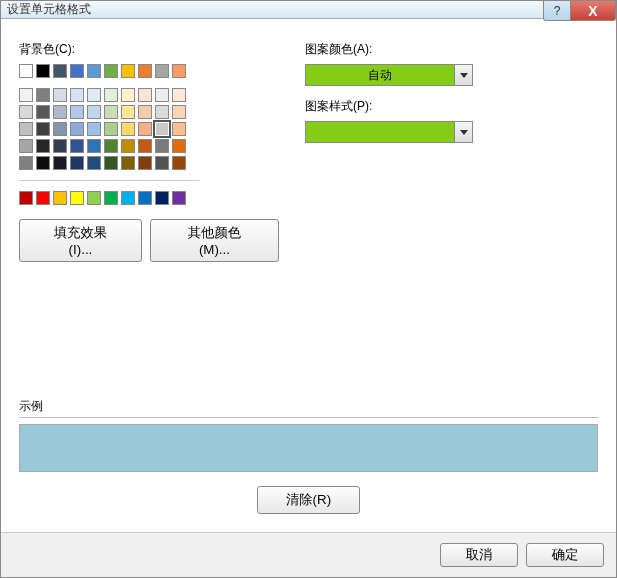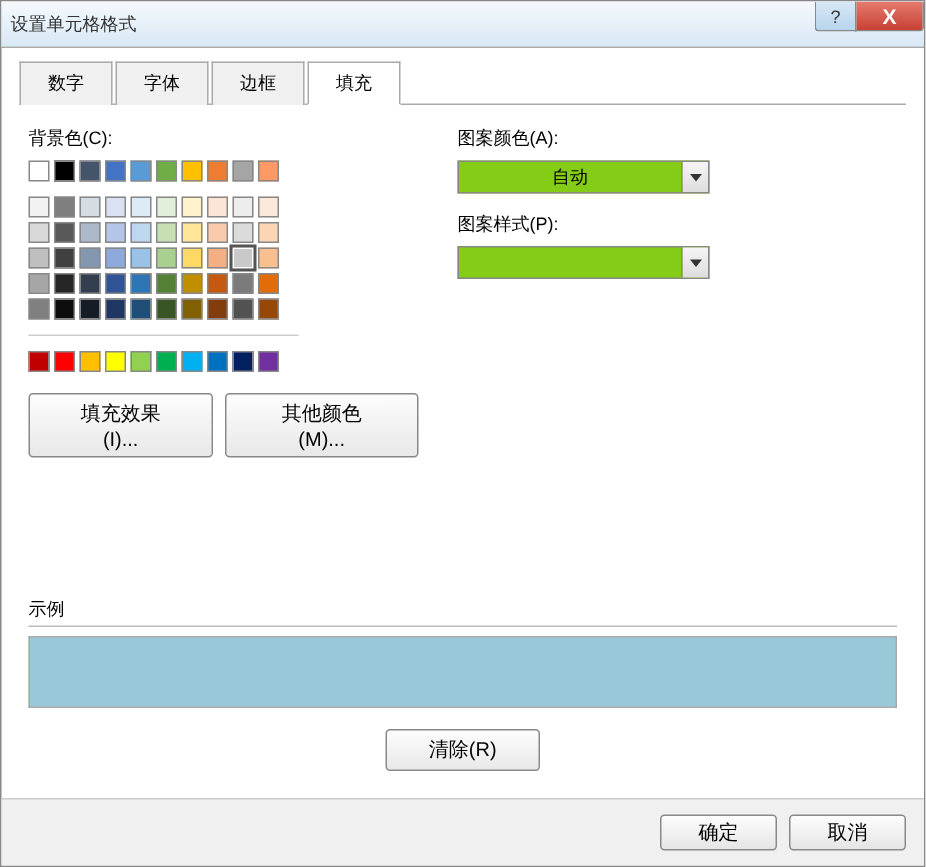--- a/index.html
+++ b/index.html
@@ -1,20 +1,20 @@
 <!DOCTYPE html>
 <html><head>
   <meta charset="utf-8">
   <style>
     * { box-sizing: border-box; margin: 0; padding: 0; }
     body { font-family: "Microsoft YaHei", "SimSun", sans-serif; font-size: 12px; background: #d8e8f5; width: 617px; height: 578px; overflow: hidden; }
     
     .window { width: 617px; height: 578px; background: #fff; border: 1px solid #888; display: flex; flex-direction: column; }
     
-    .titlebar { height: 31px; background: linear-gradient(#f5f9fd, #d8e8f5); display: flex; align-items: center; padding: 0 6px; border-bottom: 1px solid #aaa; position: relative; }
+    .titlebar { height: 18px; background: linear-gradient(#f5f9fd, #d8e8f5); display: flex; align-items: center; padding: 0 6px; border-bottom: 1px solid #aaa; position: relative; }
     .titlebar-title { font-size: 12px; color: #333; }
     .titlebar-controls { position: absolute; right: 0; top: 0; display: flex; }
     .tb-btn { width: 32px; height: 20px; display: flex; align-items: center; justify-content: center; font-size: 12px; color: #fff; border: 1px solid #888; border-top: none; margin-left: -1px; }
     .tb-help { background: linear-gradient(#d8e8f5, #b8d4ec); color: #333; width: 28px; border-radius: 0 0 0 3px; }
     .tb-close { background: linear-gradient(#e57a6f, #c84134); width: 46px; border-radius: 0 0 3px 0; font-weight: bold; font-size: 14px; }
     
     .content { flex: 1; padding: 8px 12px 12px 12px; display: flex; flex-direction: column; }
     
     .tabs { display: flex; border-bottom: 1px solid #aaa; }
     .tab { padding: 5px 18px; border: 1px solid #aaa; border-bottom: none; background: #f0f0f0; margin-right: 2px; cursor: pointer; position: relative; top: 1px; }
@@ -64,26 +64,20 @@
 <div class="window">
   <div class="titlebar">
     <span class="titlebar-title">设置单元格格式</span>
     <div class="titlebar-controls">
       <div class="tb-btn tb-help">?</div>
       <div class="tb-btn tb-close">X</div>
     </div>
   </div>
 
   <div class="content">
-    <div class="tabs">
-      <div class="tab">数字</div>
-      <div class="tab">字体</div>
-      <div class="tab">边框</div>
-      <div class="tab active">填充</div>
-    </div>
 
     <div class="tab-body">
       <div class="upper">
         <div class="left-col">
           <span class="label">背景色(C):</span>
 
           <div class="palette">
             <div class="palette-row" id="prow1">
                 <div class="sw nocolor"></div>
                 <div class="sw" style="background: rgb(0, 0, 0);"></div>
@@ -198,16 +192,16 @@
         <div class="sample-box" style="background: rgb(153, 201, 216);"></div>
       </div>
 
       <div class="clear-row">
         <button class="pbtn">清除(R)</button>
       </div>
     </div>
   </div>
 
   <div class="footer">
+    <button class="fbtn">取消</button>
     <button class="fbtn">确定</button>
-    <button class="fbtn">取消</button>
   </div>
 </div>
 
 </body></html>

